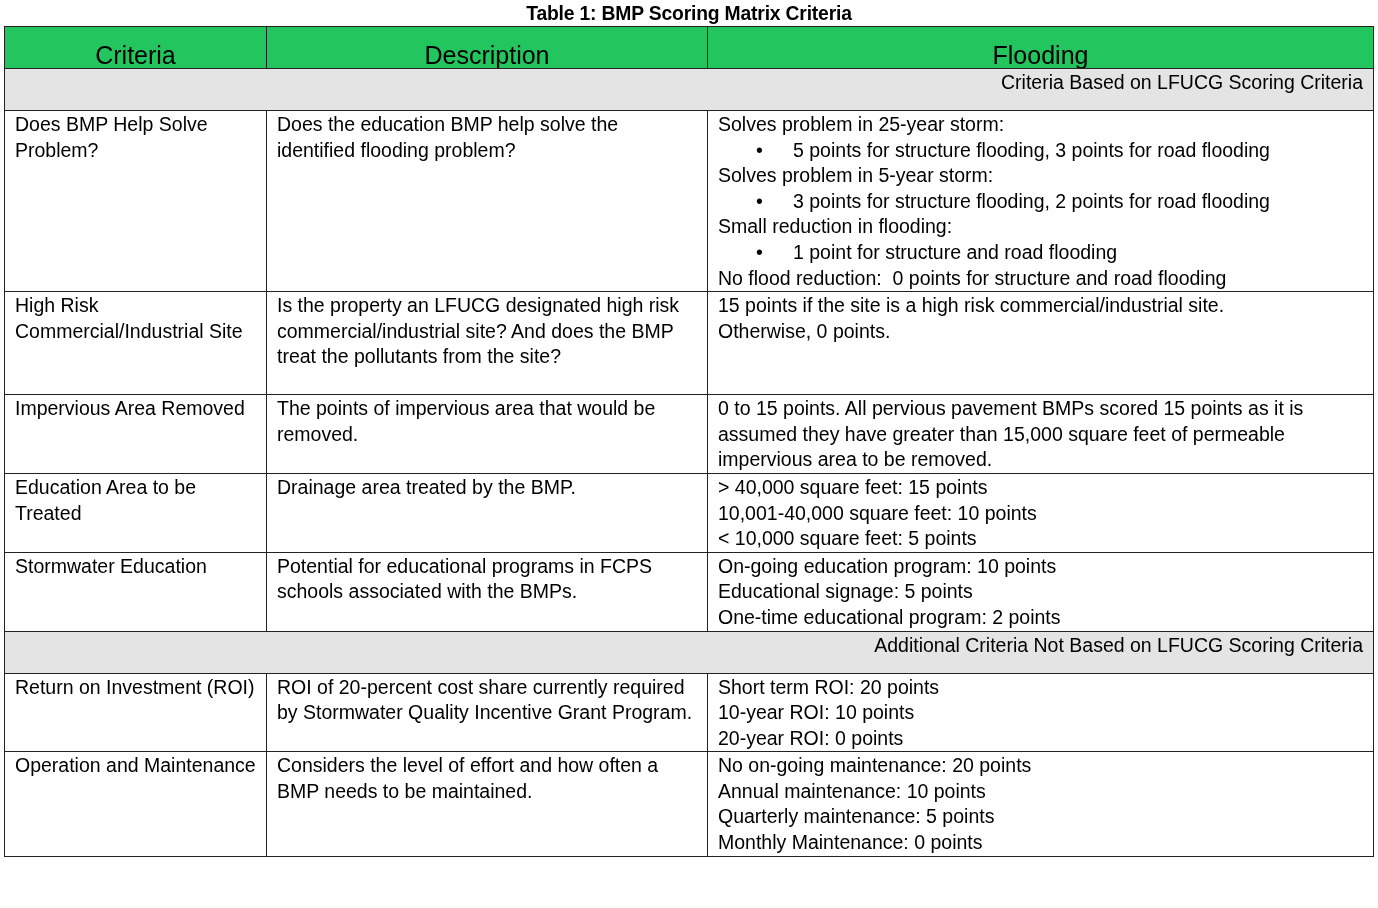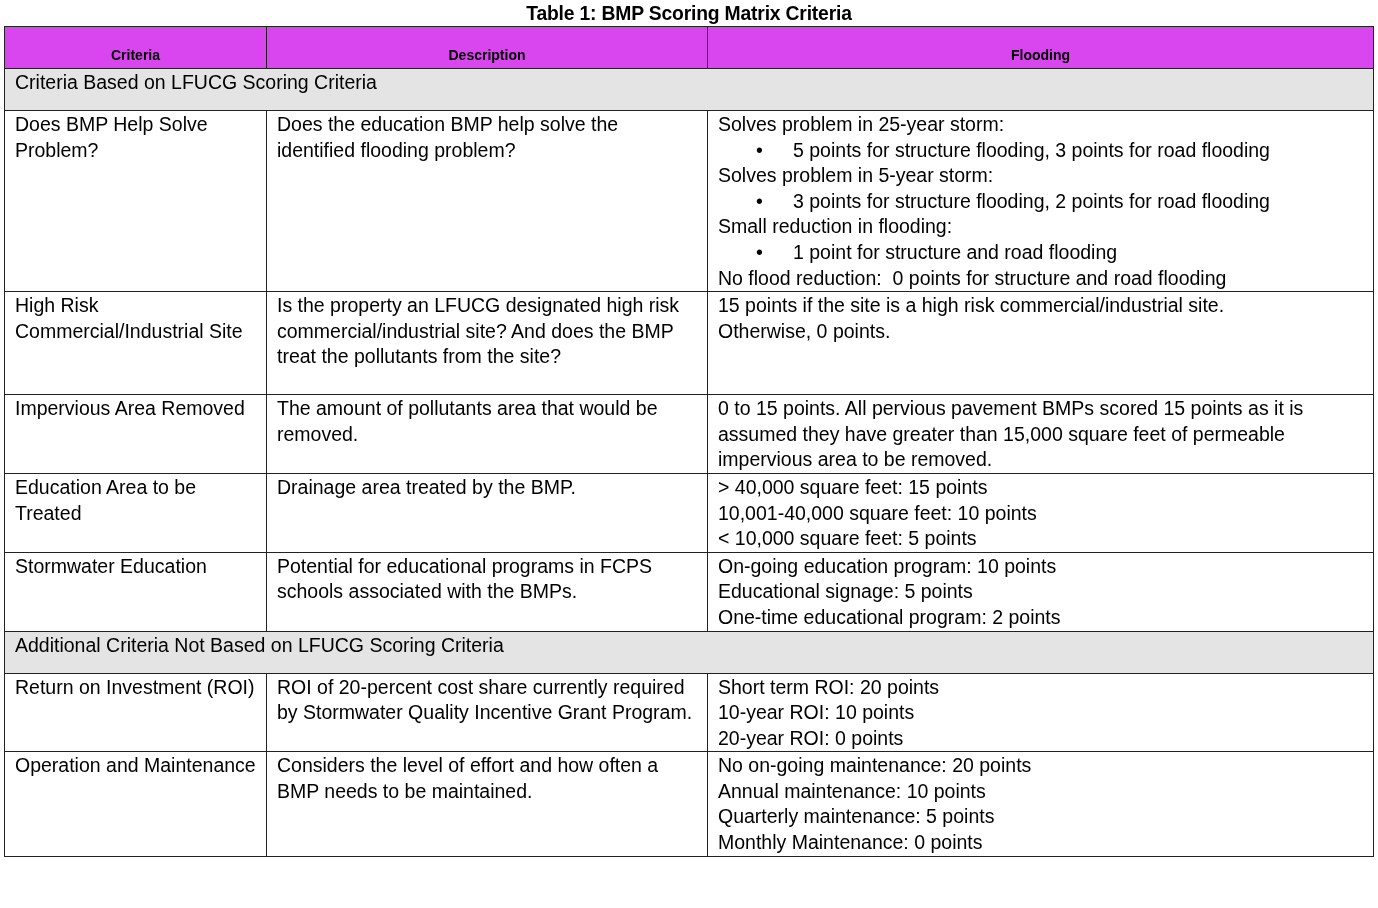--- a/index.html
+++ b/index.html
@@ -25,32 +25,32 @@
   table.matrix td, table.matrix th {
     border: 1.5px solid #222;
     vertical-align: top;
     padding: 1px 10px 0 10px;
     overflow: hidden;
   }
   col.c1 { width: 262px; }
   col.c2 { width: 441px; }
   col.c3 { width: 666px; }
   th {
-    background: #d946ef;
-    font-weight: bold;
-    font-size: 14px;
+    background: #22c55e;
+    font-weight: normal;
+    font-size: 25px;
     height: 40px;
     vertical-align: bottom !important;
     text-align: center;
     padding-bottom: 0 !important;
     line-height: 26px;
   }
   td.section {
     background: #e4e4e4;
-    text-align: left;
+    text-align: right;
     height: 40px;
     padding-top: 0;
   }
   .bullet-line { padding-left: 38px; position: relative; }
   .bullet-line .dot {
     position: absolute; left: 38px; top: 0; width: 36px; text-align: left;
   }
   .bullet-line .btxt { padding-left: 37px; display: inline-block; }
   tr.r-flood td { height: 50px; }
   tr.r-solve td { height: 178px; }
@@ -112,21 +112,21 @@
       <td>High Risk Commercial/Industrial Site</td>
       <td>Is the property an LFUCG designated high risk commercial/industrial site? And does the BMP treat the pollutants from the site?</td>
       <td>
         <div>15 points if the site is a high risk commercial/industrial site.</div>
         <div>Otherwise, 0 points.</div>
       </td>
     </tr>
 
     <tr class="r-imperv">
       <td>Impervious Area Removed</td>
-      <td>The amount of pollutants area that would be removed.</td>
+      <td>The points of impervious area that would be removed.</td>
       <td>
         <div>0 to 15 points. All pervious pavement BMPs scored 15 points as it is assumed they have greater than 15,000 square feet of permeable impervious area to be removed.</div>
       </td>
     </tr>
 
     <tr class="r-drain">
       <td>Education Area to be Treated</td>
       <td>Drainage area treated by the BMP.</td>
       <td>
         <div>&gt; 40,000 square feet: 15 points</div>

